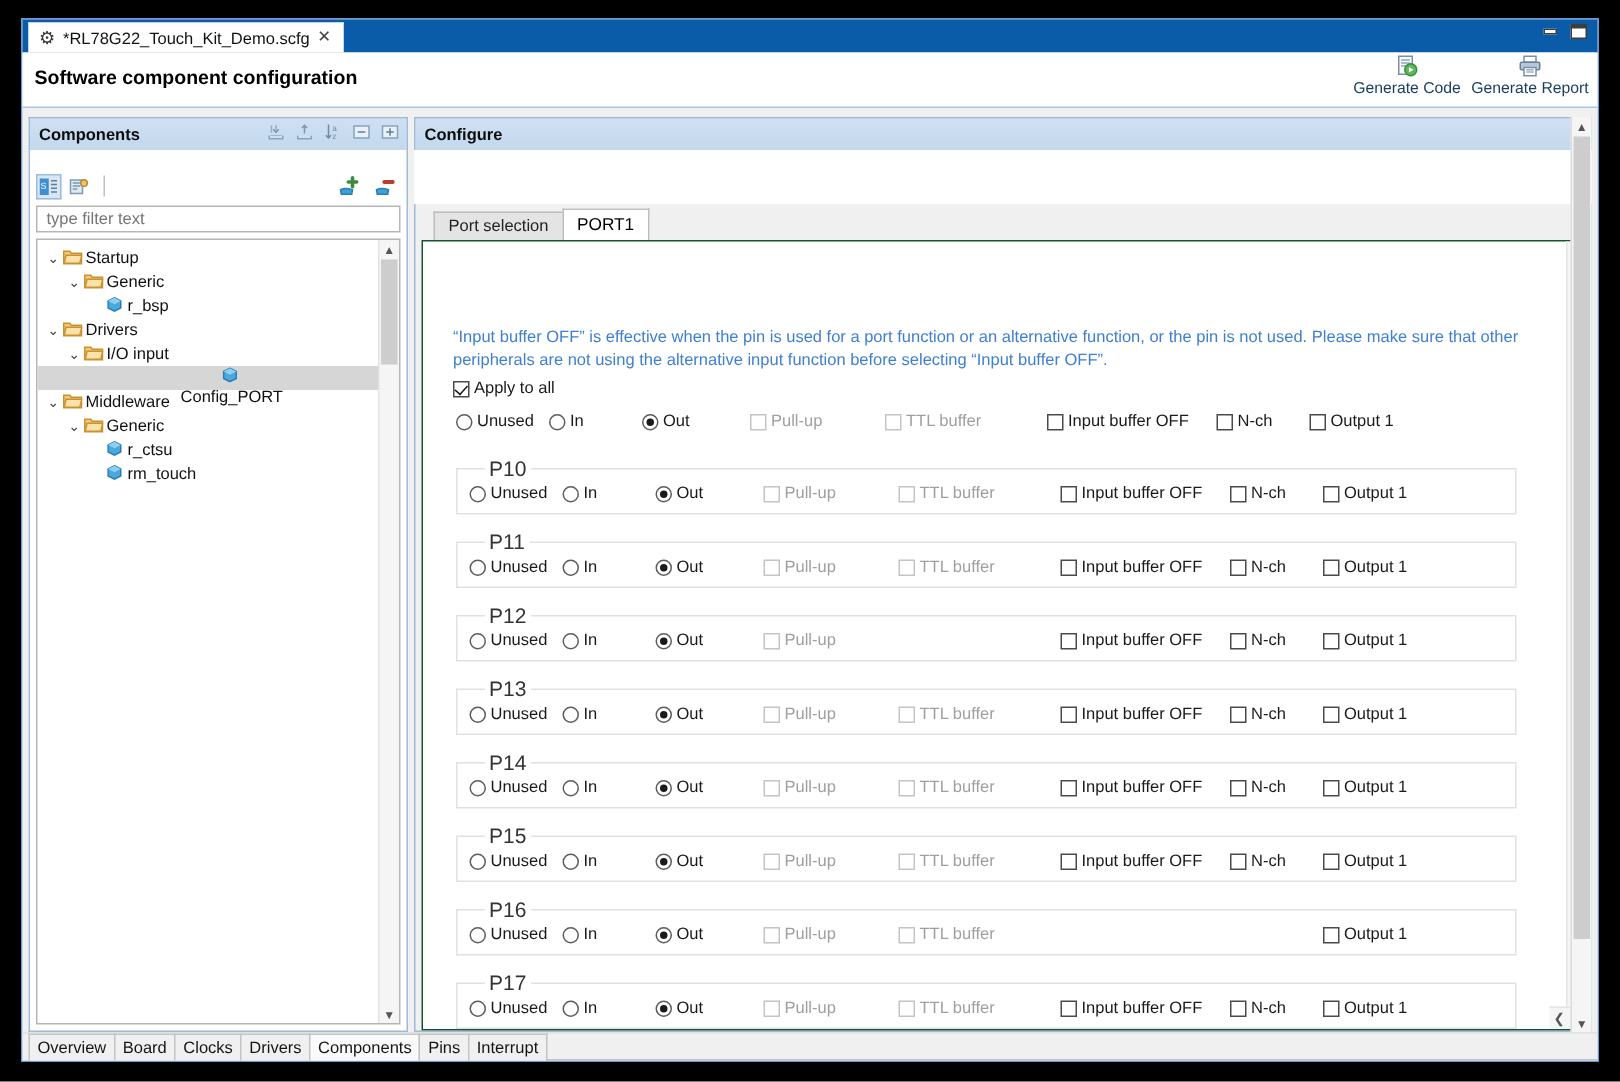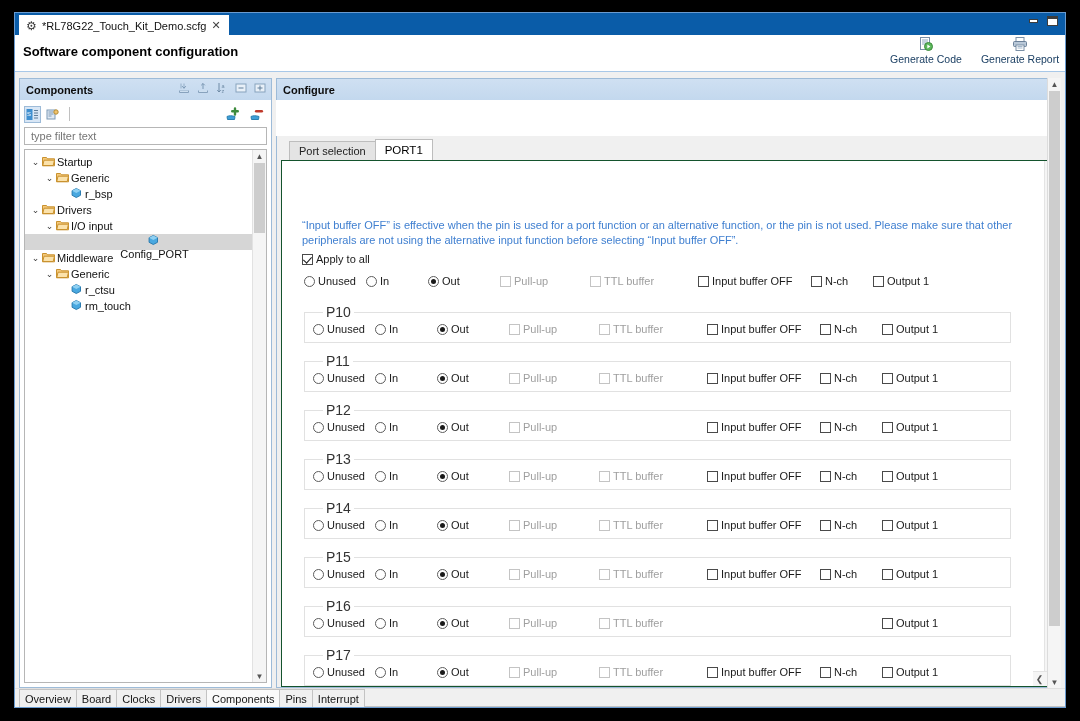--- a/index.html
+++ b/index.html
@@ -45,21 +45,21 @@
   
   .hdr{
     flex:0 0 auto;height:36px;background:#ffffff;position:relative;
     border-bottom:1px solid #a8c8e8;
   }
   .hdr-title{
     position:absolute;left:8px;top:9px;
     font-size:13px;font-weight:bold;color:#000;
   }
   .hdr-actions{
-    position:absolute;right:4px;top:1px;display:flex;gap:12px;
+    position:absolute;right:4px;top:1px;display:flex;
   }
   .hact{width:82px;text-align:center;cursor:default;}
   .hact .lbl{font-size:10.5px;color:#1b3f63;display:block;margin-top:1px;}
   .hico{height:16px;position:relative;display:block;}
   .hico svg{display:block;margin:0 auto;}
 
   
   .body{flex:1 1 auto;display:flex;background:#f0f0f0;padding:6px 4px 0 4px;box-sizing:border-box;gap:4px;min-height:0;}
 
   
@@ -70,21 +70,21 @@
     border:1px solid #9dbbd8;border-bottom:none;
     display:flex;align-items:center;position:relative;
   }
   .panel-head .ph-title{font-weight:bold;font-size:11px;color:#0d0d0d;margin-left:6px;}
   .ph-tools{position:absolute;right:4px;top:2px;display:flex;gap:5px;align-items:center;}
   .ph-tools .ti{width:14px;height:14px;opacity:.85;}
 
   #components{width:253px;flex:0 0 auto;}
   .comp-inner{
     flex:1 1 auto;border:1px solid #9dbbd8;border-top:none;background:#fff;
-    display:flex;flex-direction:column;min-height:0;padding:4px 4px 4px 4px;box-sizing:border-box;
+    display:flex;flex-direction:column;min-height:0;padding:14px 4px 4px 4px;box-sizing:border-box;
   }
   .comp-toolbar{height:20px;display:flex;align-items:center;position:relative;flex:0 0 auto;margin-bottom:3px;}
   .tb-left{display:flex;gap:3px;align-items:center;}
   .tb-btn{width:17px;height:17px;display:flex;align-items:center;justify-content:center;}
   .tb-btn.sel{background:#d8e6f5;border:1px solid #9dbbd8;box-sizing:border-box;}
   .tb-sep{width:1px;height:14px;background:#c0c0c0;margin:0 5px;}
   .tb-right{position:absolute;right:2px;display:flex;gap:7px;align-items:center;}
   .filter{
     flex:0 0 auto;height:18px;border:1px solid #b6b6b6;background:#fff;
     display:flex;align-items:center;padding:0 4px;box-sizing:border-box;margin-bottom:4px;

